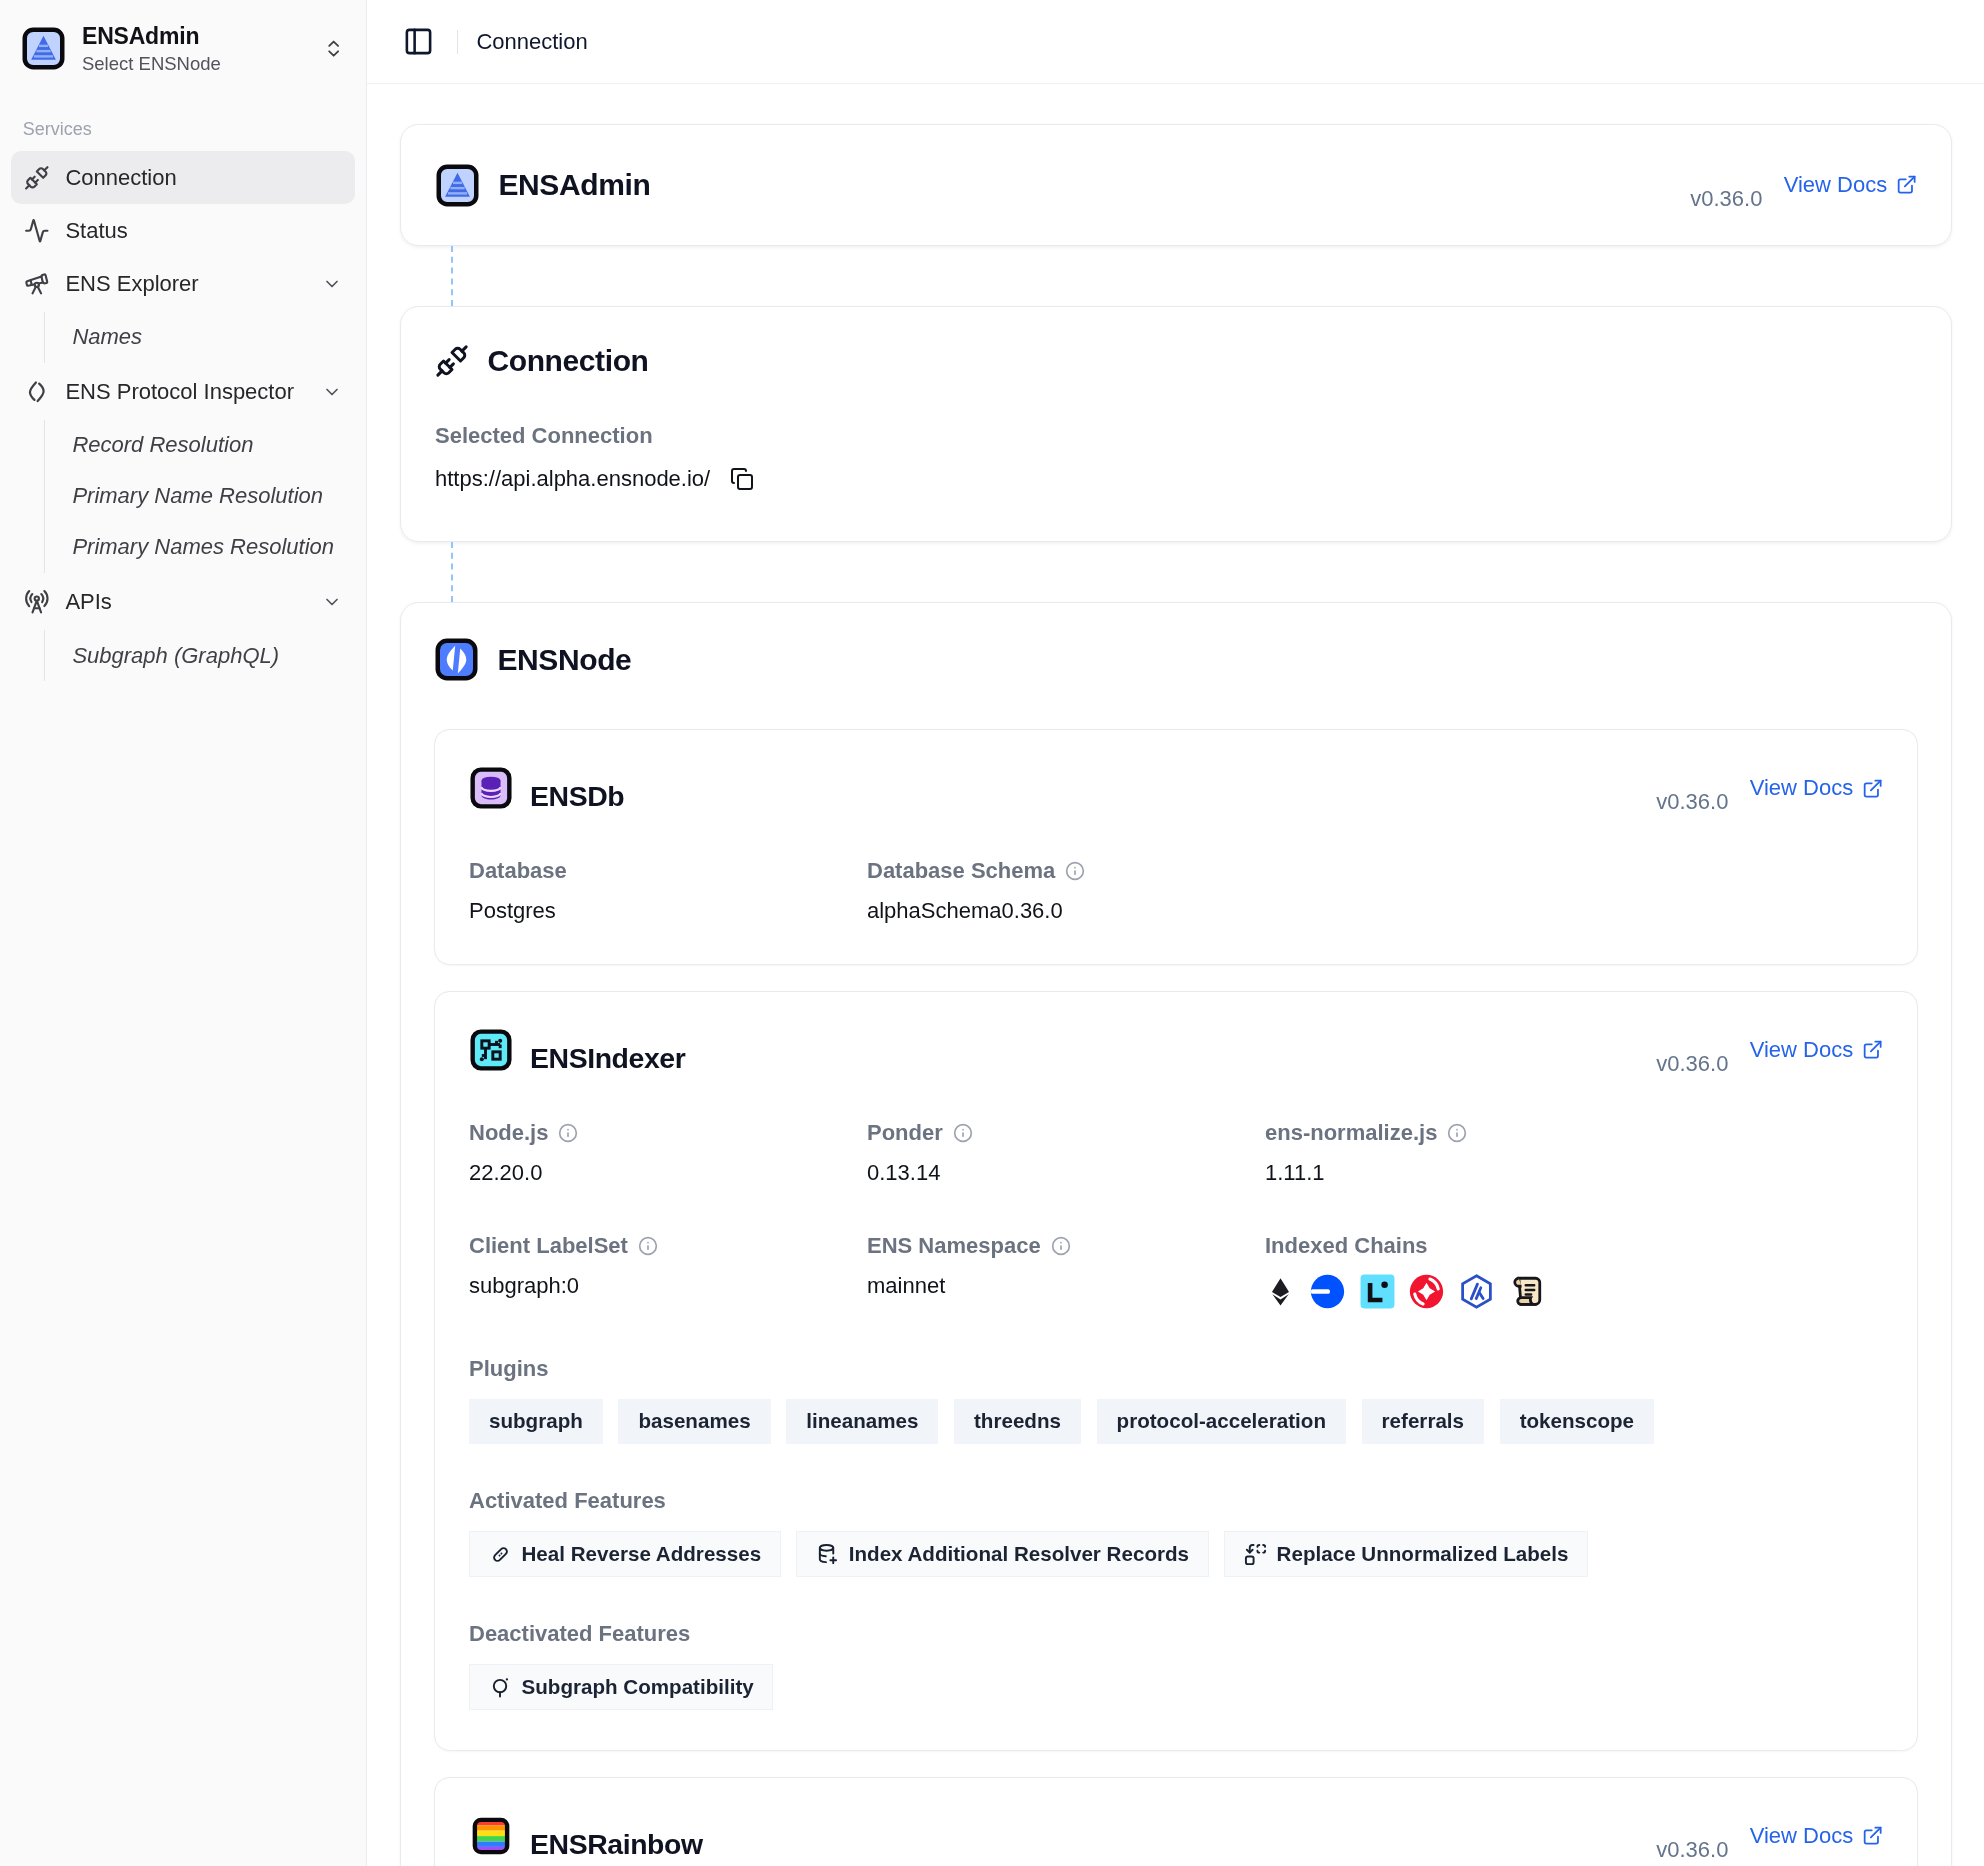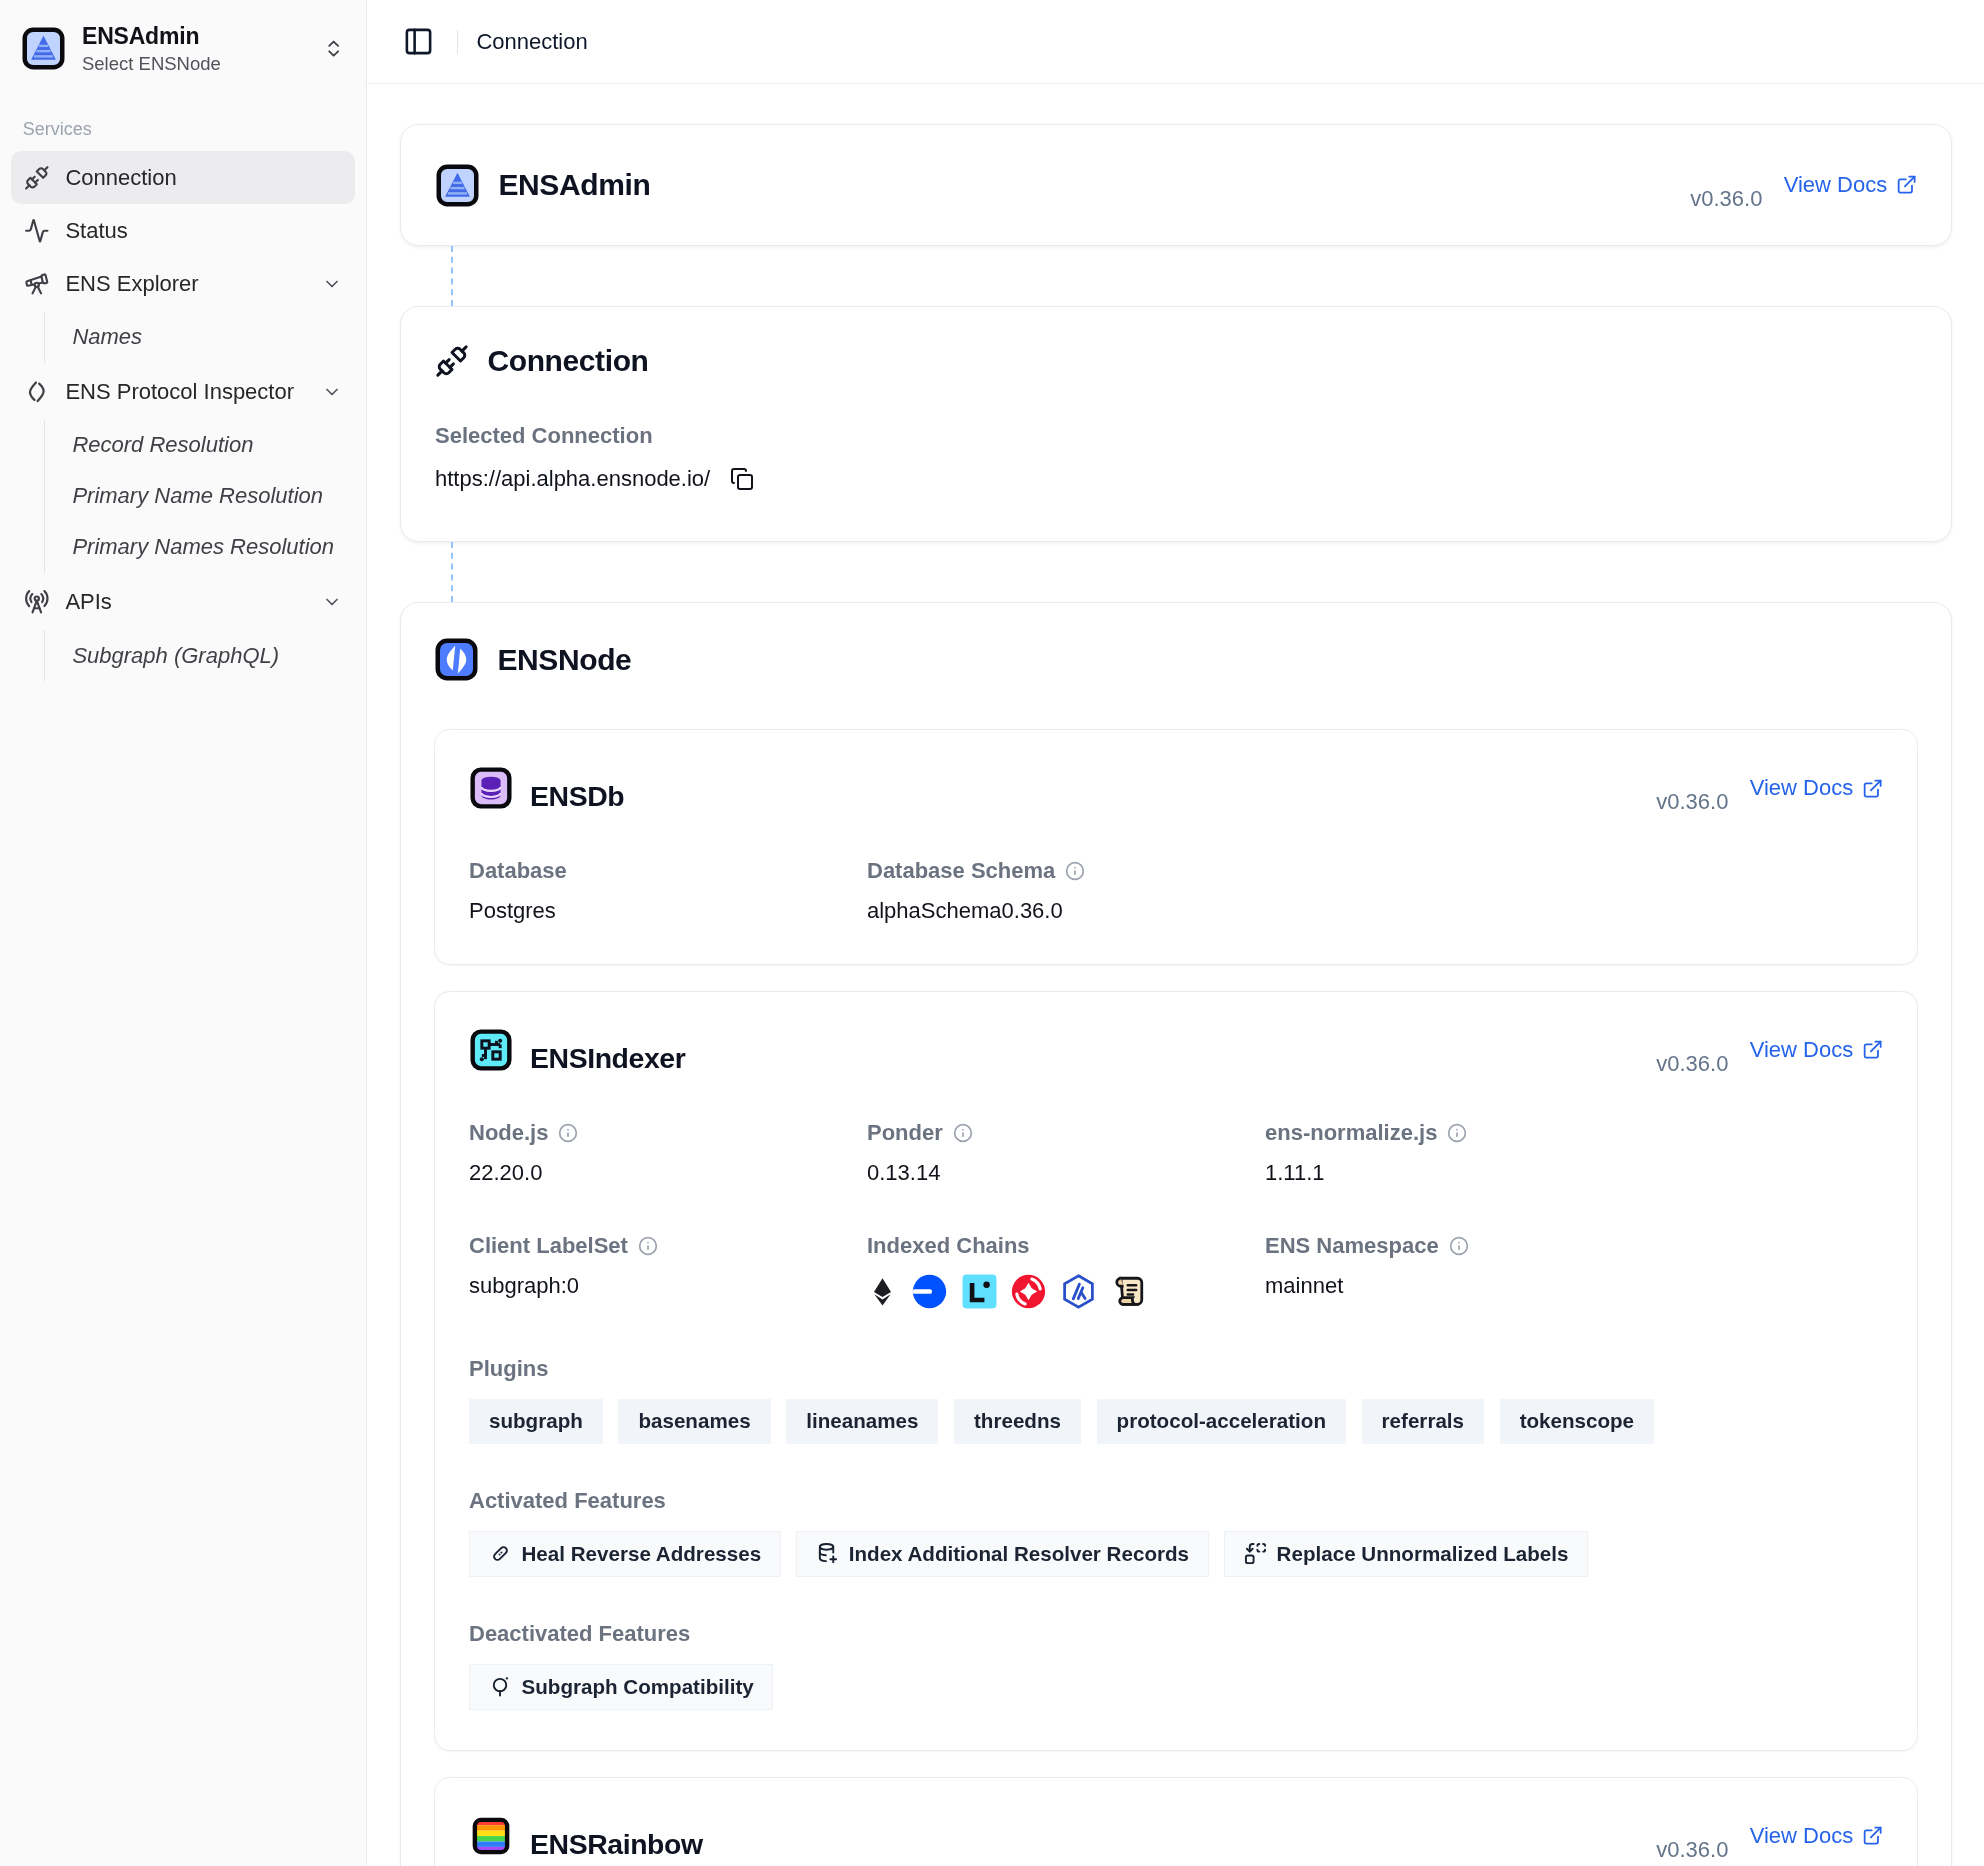--- a/index.html
+++ b/index.html
@@ -73,21 +73,21 @@
   .field-value { margin-top:14.2px; font-size:22px; color:#10131A; }
   .info-icon { width:20px; height:20px; color:#9CA3AF; cursor:pointer; }
 
   .chains { display:flex; align-items:center; gap:12.8px; margin-top:11.4px; height:41px; }
   .chains svg { height:37px; width:37px; }
   .chains .eth svg { width:31px; }
 
   .section-label { margin-top:44px; }
   .chips { display:flex; flex-wrap:wrap; gap:15.6px; margin-top:17px; }
   .chip { background:#F1F5F9; border-radius:0; padding:10.7px 20px; font-size:20.6px; font-weight:600; color:#1C2434; }
-  .chip-feature { display:flex; align-items:center; gap:10px; background:#F8FAFC; border:1.4px solid #EEF2F6; padding:10px 18.5px; }
+  .chip-feature { display:flex; align-items:flex-end; gap:10px; background:#F8FAFC; border:1.4px solid #EEF2F6; padding:10px 18.5px; }
   .chip-feature svg { width:23px; height:23px; color:#18212F; }
 
   .card-ensrainbow .fields-grid { margin-top:40px; }
 </style>
 </head>
 <body>
 
 <aside class="sidebar">
   <div class="sb-header">
     <span class="sb-logo">
@@ -426,79 +426,79 @@
                   <svg viewBox="0 0 24 24" fill="none" stroke="currentColor" stroke-width="2" stroke-linecap="round" stroke-linejoin="round">
                     <circle cx="12" cy="12" r="10"></circle>
                     <path d="M12 16v-4"></path>
                     <path d="M12 8h.01"></path>
                   </svg>
                 </span>
             </div>
             <div class="field-value">subgraph:0</div>
           </div>
           <div>
-            <div class="label-gray">Indexed Chains</div>
-            <div class="chains">
-              <span class="eth">
-                <svg viewBox="0 0 24 24">
-                    <path d="M12 1.8 5.4 12.4 12 16.3l6.6-3.9z" fill="#1C1C22"></path>
-                    <path d="M12 18.1 5.7 14.2 12 22.8l6.3-8.6z" fill="#1C1C22"></path>
-                  </svg>
-              </span>
-              <span>
-                <svg viewBox="0 0 24 24">
-                    <circle cx="12" cy="12" r="10.8" fill="#0052FF"></circle>
-                    <rect x="1.2" y="10.55" width="12.4" height="2.9" rx="1.2" fill="#fff"></rect>
-                  </svg>
-              </span>
-              <span>
-                <svg viewBox="0 0 24 24">
-                    <rect x="1" y="1" width="22" height="22" rx="2.5" fill="#61DFFF"></rect>
-                    <path d="M7.2 6.5v11h8" stroke="#101014" stroke-width="3" fill="none"></path>
-                    <circle cx="16.6" cy="7.6" r="2.1" fill="#101014"></circle>
-                  </svg>
-              </span>
-              <span>
-                <svg viewBox="0 0 24 24">
-                    <circle cx="12" cy="12" r="10.8" fill="#F2152F"></circle>
-                    <path d="M12 6.4 14.1 9.9 17.6 12l-3.5 2.1L12 17.6l-2.1-3.5L6.4 12l3.5-2.1z" fill="#fff"></path>
-                    <path d="M14.2 3.9a8.8 8.8 0 0 1 5.4 6.4" stroke="#fff" stroke-width="2" fill="none" stroke-linecap="round"></path>
-                    <path d="M9.8 20.1a8.8 8.8 0 0 1-5.4-6.4" stroke="#fff" stroke-width="2" fill="none" stroke-linecap="round"></path>
-                  </svg>
-              </span>
-              <span>
-                <svg viewBox="0 0 24 24">
-                    <path d="M12 1.8 21 7v10l-9 5.2L3 17V7z" fill="#fff" stroke="#2950C8" stroke-width="1.8"></path>
-                    <path d="m8.6 16.8 4-9.6" stroke="#2950C8" stroke-width="1.8" stroke-linecap="round"></path>
-                    <path d="m11.8 16.6 3-7" stroke="#2950C8" stroke-width="1.8" stroke-linecap="round"></path>
-                    <path d="m13.9 12.8 2.4 3.8" stroke="#2950C8" stroke-width="1.8" stroke-linecap="round"></path>
-                  </svg>
-              </span>
-              <span>
-                <svg viewBox="0 0 24 24">
-                    <path d="M7 3.4h10.8c1.5 0 2.8 1.2 2.8 2.8v11.2c0 1.7-1.3 3-3 3H8.5z" fill="#F8E7C6" stroke="#17171B" stroke-width="1.8"></path>
-                    <path d="M7 3.4C5.6 3.4 4.4 4.5 4.4 6s1.2 2.6 2.6 2.6h1.8" fill="#EBD3A6" stroke="#17171B" stroke-width="1.8"></path>
-                    <path d="M8.6 20.4c-1.3 0-2.3-1-2.3-2.2s1-2.2 2.3-2.2h6.2c-.2.4-.3.9-.3 1.4 0 1.2.6 2.3 1.6 3z" fill="#EBD3A6" stroke="#17171B" stroke-width="1.8"></path>
-                    <path d="M11.5 8h5.5M11.5 11h5.5M11.5 14h3.5" stroke="#17171B" stroke-width="1.6" stroke-linecap="round"></path>
-                  </svg>
-              </span>
-            </div>
-          </div>
-          <div>
             <div class="label-gray">
               <span>ENS Namespace</span>
               <span class="info-icon">
                   <svg viewBox="0 0 24 24" fill="none" stroke="currentColor" stroke-width="2" stroke-linecap="round" stroke-linejoin="round">
                     <circle cx="12" cy="12" r="10"></circle>
                     <path d="M12 16v-4"></path>
                     <path d="M12 8h.01"></path>
                   </svg>
                 </span>
             </div>
             <div class="field-value">mainnet</div>
+          </div>
+          <div>
+            <div class="label-gray">Indexed Chains</div>
+            <div class="chains">
+              <span class="eth">
+                <svg viewBox="0 0 24 24">
+                    <path d="M12 1.8 5.4 12.4 12 16.3l6.6-3.9z" fill="#1C1C22"></path>
+                    <path d="M12 18.1 5.7 14.2 12 22.8l6.3-8.6z" fill="#1C1C22"></path>
+                  </svg>
+              </span>
+              <span>
+                <svg viewBox="0 0 24 24">
+                    <circle cx="12" cy="12" r="10.8" fill="#0052FF"></circle>
+                    <rect x="1.2" y="10.55" width="12.4" height="2.9" rx="1.2" fill="#fff"></rect>
+                  </svg>
+              </span>
+              <span>
+                <svg viewBox="0 0 24 24">
+                    <rect x="1" y="1" width="22" height="22" rx="2.5" fill="#61DFFF"></rect>
+                    <path d="M7.2 6.5v11h8" stroke="#101014" stroke-width="3" fill="none"></path>
+                    <circle cx="16.6" cy="7.6" r="2.1" fill="#101014"></circle>
+                  </svg>
+              </span>
+              <span>
+                <svg viewBox="0 0 24 24">
+                    <circle cx="12" cy="12" r="10.8" fill="#F2152F"></circle>
+                    <path d="M12 6.4 14.1 9.9 17.6 12l-3.5 2.1L12 17.6l-2.1-3.5L6.4 12l3.5-2.1z" fill="#fff"></path>
+                    <path d="M14.2 3.9a8.8 8.8 0 0 1 5.4 6.4" stroke="#fff" stroke-width="2" fill="none" stroke-linecap="round"></path>
+                    <path d="M9.8 20.1a8.8 8.8 0 0 1-5.4-6.4" stroke="#fff" stroke-width="2" fill="none" stroke-linecap="round"></path>
+                  </svg>
+              </span>
+              <span>
+                <svg viewBox="0 0 24 24">
+                    <path d="M12 1.8 21 7v10l-9 5.2L3 17V7z" fill="#fff" stroke="#2950C8" stroke-width="1.8"></path>
+                    <path d="m8.6 16.8 4-9.6" stroke="#2950C8" stroke-width="1.8" stroke-linecap="round"></path>
+                    <path d="m11.8 16.6 3-7" stroke="#2950C8" stroke-width="1.8" stroke-linecap="round"></path>
+                    <path d="m13.9 12.8 2.4 3.8" stroke="#2950C8" stroke-width="1.8" stroke-linecap="round"></path>
+                  </svg>
+              </span>
+              <span>
+                <svg viewBox="0 0 24 24">
+                    <path d="M7 3.4h10.8c1.5 0 2.8 1.2 2.8 2.8v11.2c0 1.7-1.3 3-3 3H8.5z" fill="#F8E7C6" stroke="#17171B" stroke-width="1.8"></path>
+                    <path d="M7 3.4C5.6 3.4 4.4 4.5 4.4 6s1.2 2.6 2.6 2.6h1.8" fill="#EBD3A6" stroke="#17171B" stroke-width="1.8"></path>
+                    <path d="M8.6 20.4c-1.3 0-2.3-1-2.3-2.2s1-2.2 2.3-2.2h6.2c-.2.4-.3.9-.3 1.4 0 1.2.6 2.3 1.6 3z" fill="#EBD3A6" stroke="#17171B" stroke-width="1.8"></path>
+                    <path d="M11.5 8h5.5M11.5 11h5.5M11.5 14h3.5" stroke="#17171B" stroke-width="1.6" stroke-linecap="round"></path>
+                  </svg>
+              </span>
+            </div>
           </div>
         </div>
 
         <div class="label-gray section-label">Plugins</div>
         <div class="chips">
           <span class="chip">subgraph</span>
           <span class="chip">basenames</span>
           <span class="chip">lineanames</span>
           <span class="chip">threedns</span>
           <span class="chip">protocol-acceleration</span>

